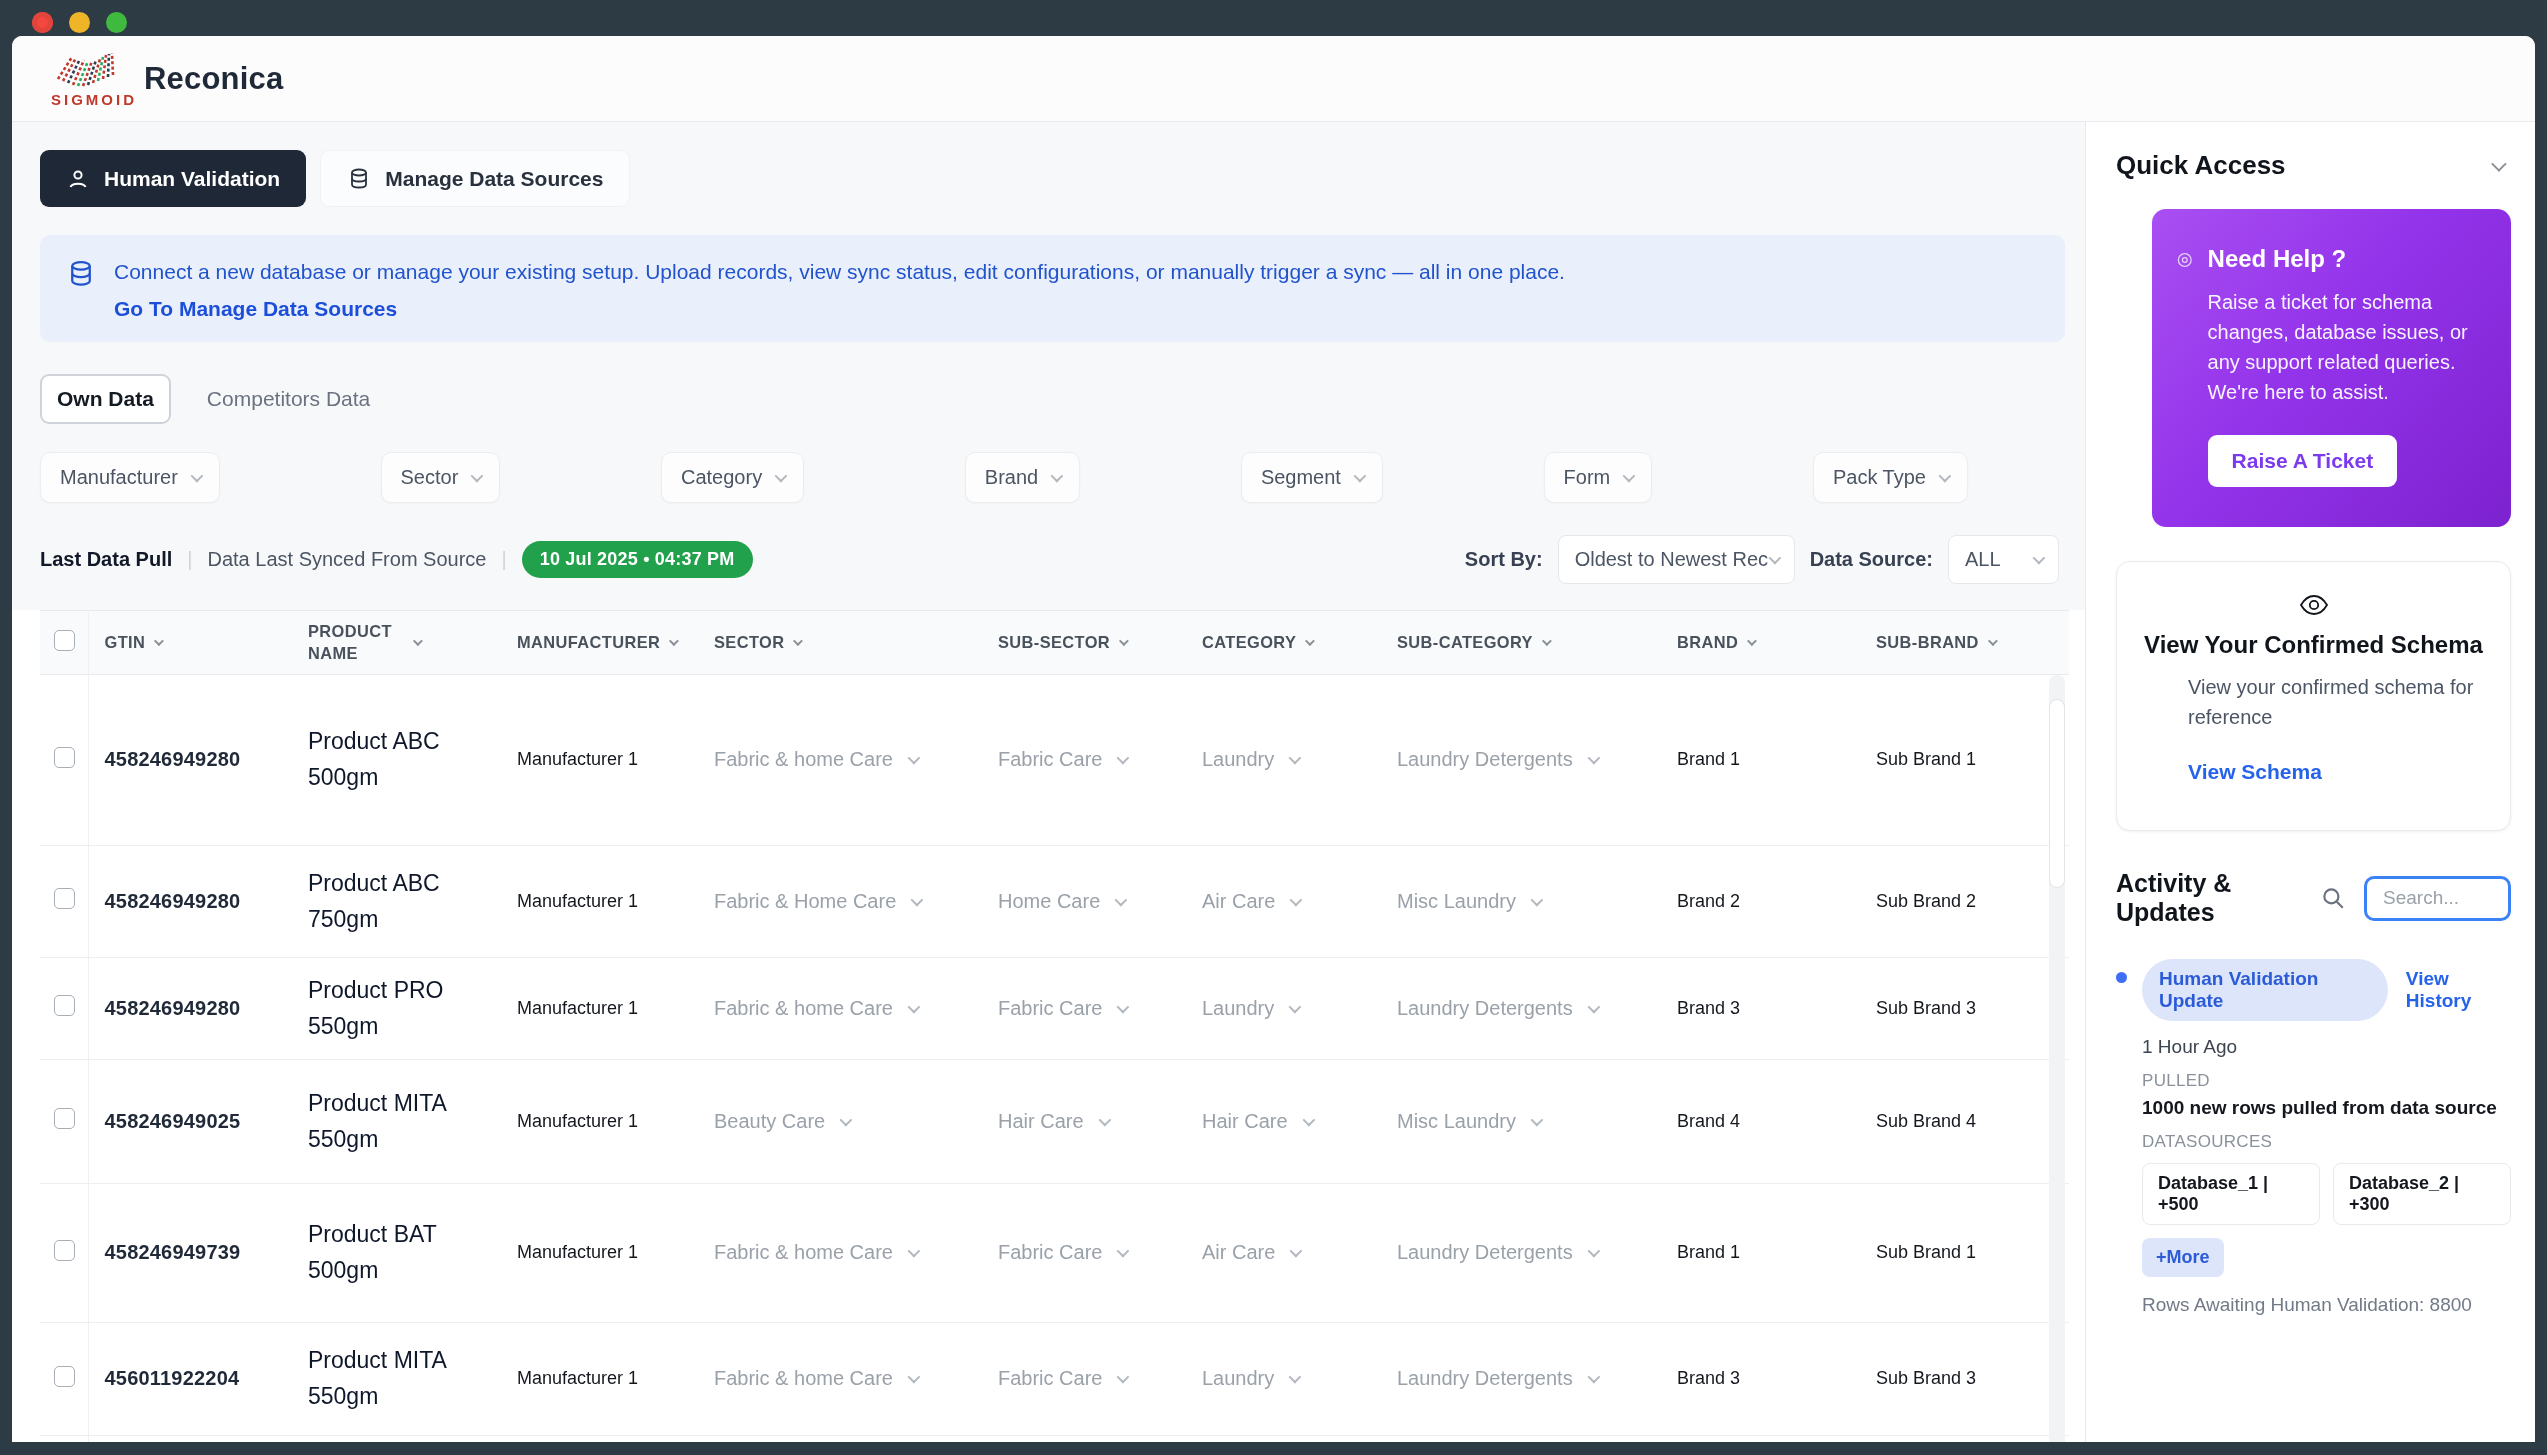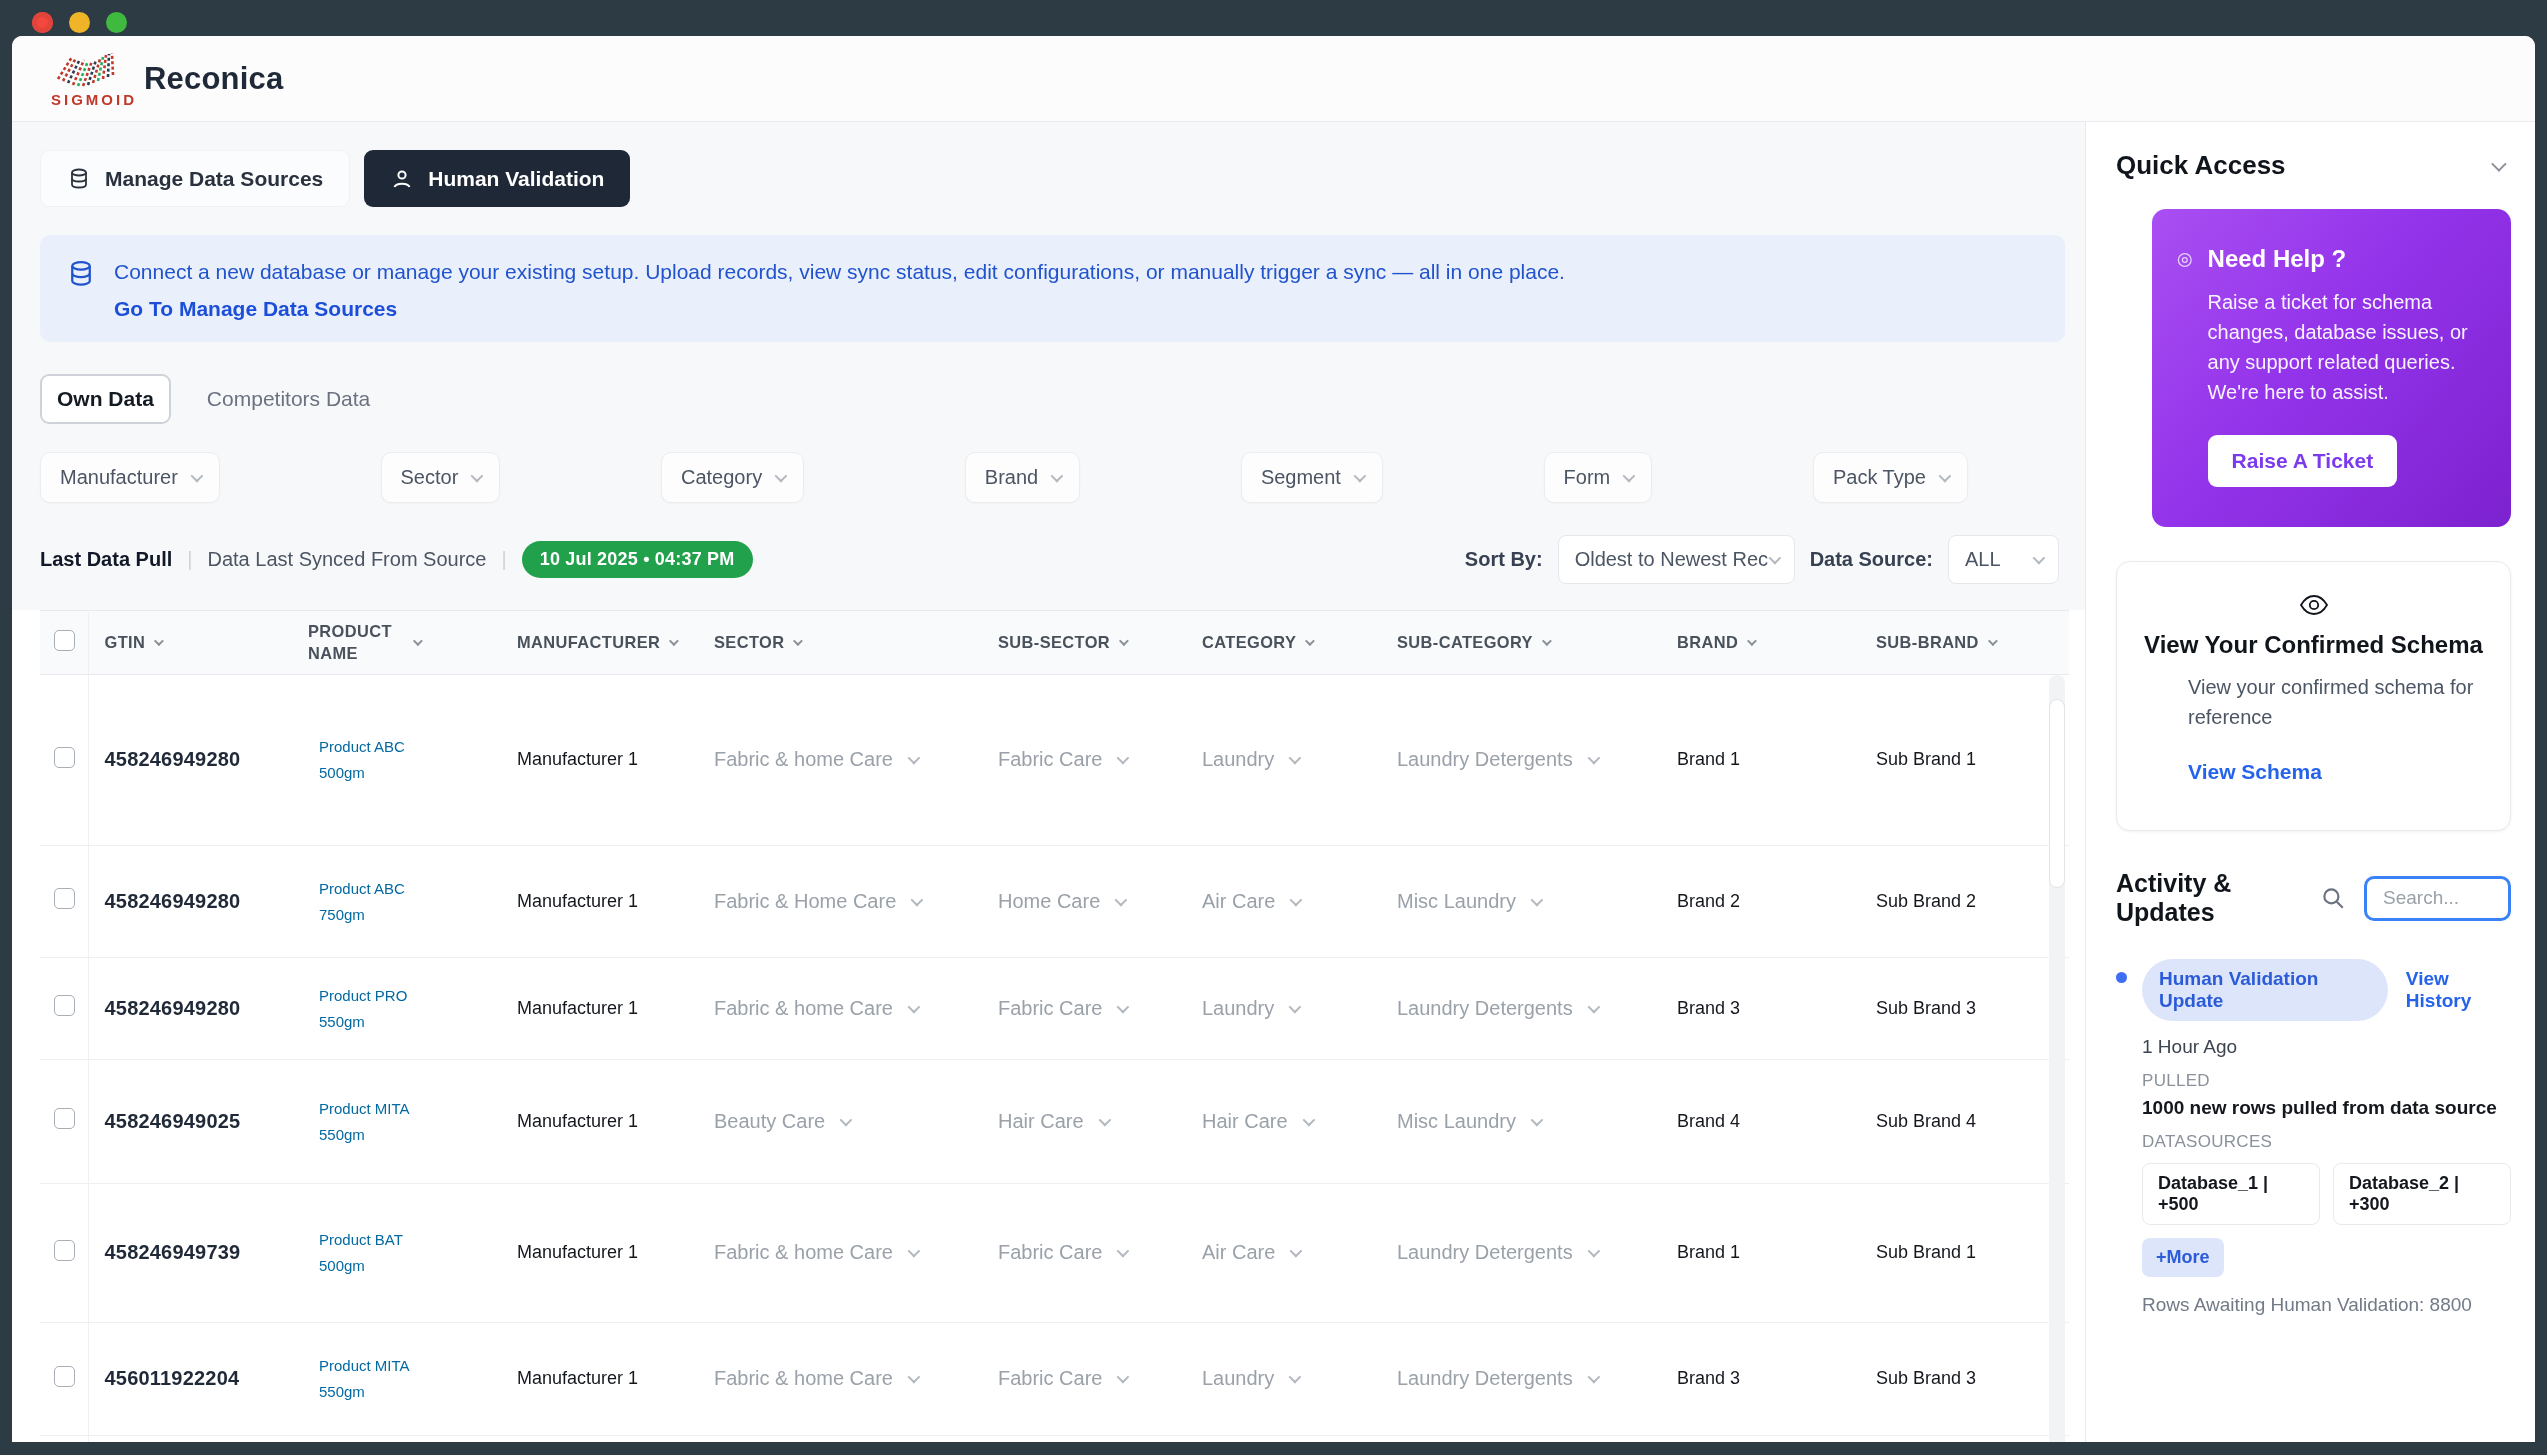--- a/index.html
+++ b/index.html
@@ -89,21 +89,21 @@
   .checkbox { width:21px; height:21px; border:1.6px solid #a7aeb6; border-radius:5px; background:#fff; display:inline-block; cursor:pointer; }
   tbody td { border-bottom:1px solid #edeff1; vertical-align:middle; padding:0 6px 0 16px; font-size:20px; }
   tbody tr:nth-child(1) { height:171px; }
   tbody tr:nth-child(2) { height:112px; }
   tbody tr:nth-child(3) { height:102px; }
   tbody tr:nth-child(4) { height:124px; }
   tbody tr:nth-child(5) { height:139px; }
   tbody tr:nth-child(6) { height:113px; }
   tbody tr:nth-child(7) { height:139px; }
   td.gtin { font-weight:600; color:#1f2937; letter-spacing:0.2px; }
-  td.pname div { font-size:15px; color:#0369a1; margin:9px 11px; }
+  td.pname div { font-size:23px; color:#0f172a; margin:9px 0; }
   td.dark { font-size:18px; color:#14181e; }
   .sel { display:inline-flex; align-items:center; gap:15px; color:#9aa1a9; cursor:pointer; }
   .vscroll { position:absolute; top:65px; right:20px; bottom:0; width:16px; background:#f2f3f5; border-radius:8px; }
   .vthumb { position:absolute; top:24px; left:0; width:16px; height:189px; background:#fff; border:1px solid #e2e4e8; border-radius:8px; cursor:grab; }
 
   
   .qa-head { display:flex; align-items:center; justify-content:space-between; padding-right:8px; }
   .qa-title { font-size:26px; font-weight:700; color:#10151c; }
   .help-card { margin-top:28px; border-radius:14px; padding:36px 26px 40px 24px; background:linear-gradient(130deg,#a94ff2 0%,#9333ea 45%,#7d22cf 100%); color:#fff; display:flex; gap:14px;margin-left:36px; }
   .help-title { font-size:24px; font-weight:700; }
@@ -166,34 +166,34 @@
       <span class="app-title">Reconica</span>
     </div>
 
   </div>
 
   <div class="body-row">
 
     <div class="main">
 
       <div class="actions-row">
+        <button class="btn btn-dark">
+          <svg width="24" height="24" viewBox="0 0 24 24" fill="none" stroke="#fff" stroke-width="2">
+            <circle cx="12" cy="8" r="3.6"></circle>
+            <path d="M4.5 20c1.6-4.4 13.4-4.4 15 0"></path>
+          </svg>
+          <span>Human Validation</span>
+        </button>
         <button class="btn btn-light">
           <svg width="24" height="24" viewBox="0 0 24 24" fill="none" stroke="#28313d" stroke-width="1.8">
             <ellipse cx="12" cy="5.5" rx="7" ry="3"></ellipse>
             <path d="M5 5.5v6c0 1.7 3.1 3 7 3s7-1.3 7-3v-6"></path>
             <path d="M5 11.5v6c0 1.7 3.1 3 7 3s7-1.3 7-3v-6"></path>
           </svg>
           <span>Manage Data Sources</span>
-        </button>
-        <button class="btn btn-dark">
-          <svg width="24" height="24" viewBox="0 0 24 24" fill="none" stroke="#fff" stroke-width="2">
-            <circle cx="12" cy="8" r="3.6"></circle>
-            <path d="M4.5 20c1.6-4.4 13.4-4.4 15 0"></path>
-          </svg>
-          <span>Human Validation</span>
         </button>
       </div>
 
       <div class="banner">
         <svg width="30" height="30" viewBox="0 0 24 24" fill="none" stroke="#2153cc" stroke-width="1.8" style="margin-top:3px">
           <ellipse cx="12" cy="5.5" rx="7" ry="3"></ellipse>
           <path d="M5 5.5v6c0 1.7 3.1 3 7 3s7-1.3 7-3v-6"></path>
           <path d="M5 11.5v6c0 1.7 3.1 3 7 3s7-1.3 7-3v-6"></path>
         </svg>
         <div>

